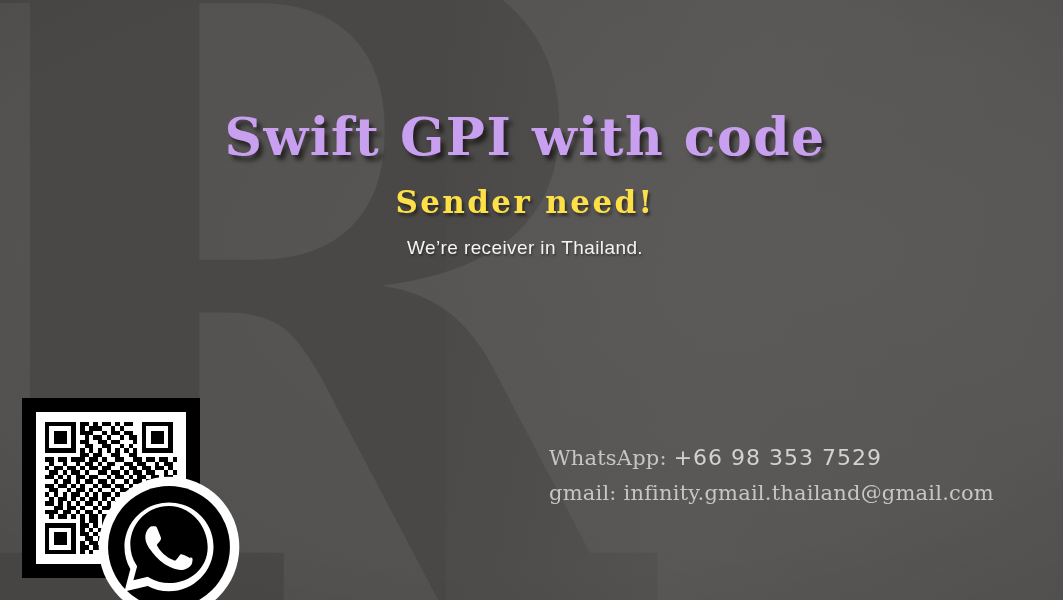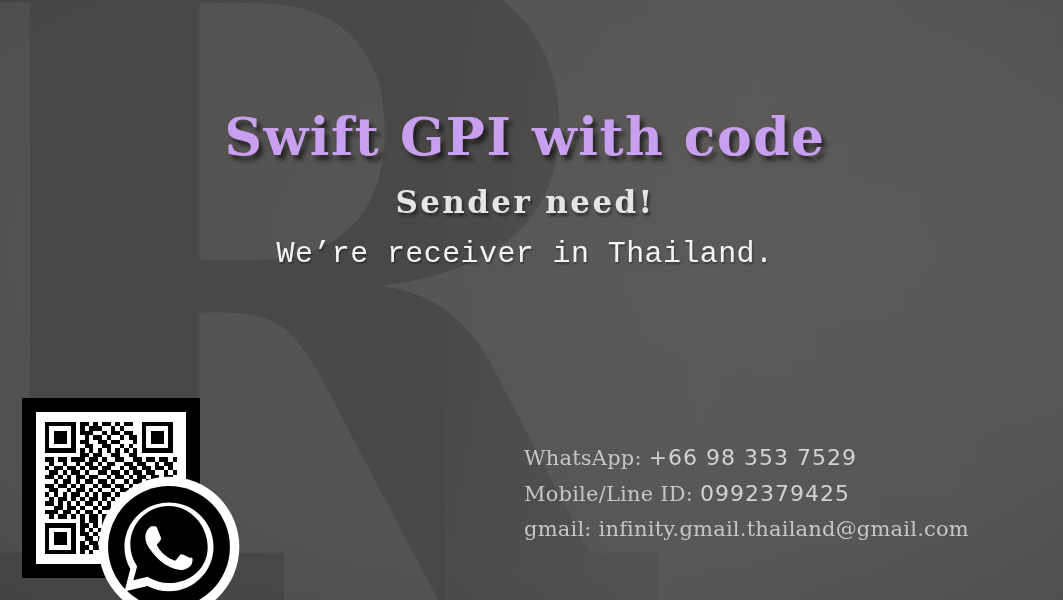--- a/index.html
+++ b/index.html
@@ -85,41 +85,41 @@
     white-space: nowrap;
   }
 
   .subtitle {
     margin: 20px 0 0 0;
     font-family: "DejaVu Serif", serif;
     font-weight: 700;
     font-size: 31px;
     line-height: 1.1;
     letter-spacing: 2.4px;
-    color: #e5e5e5;
+    color: #fde047;
     text-shadow: 2px 3px 3px rgba(0,0,0,0.45);
     white-space: nowrap;
   }
 
   .tagline {
     margin: 18px 0 0 0;
-    font-family: Liberation Mono, monospace;
+    font-family: Liberation Sans, sans-serif;
     font-weight: 300;
-    font-size: 30px;
+    font-size: 19px;
     line-height: 1.15;
     letter-spacing: 0.4px;
     color: #f4f4f4;
     text-shadow: 1px 2px 2px rgba(0,0,0,0.35);
     white-space: nowrap;
   }
 
   
   .contact-block {
     position: absolute;
-    left: 524px;
+    left: 549px;
     top: 440px;
     width: 500px;
   }
   .contact-line {
     font-family: "DejaVu Serif", serif;
     font-size: 21px;
     line-height: 35px;
     color: #c6c6c6;
     white-space: nowrap;
     letter-spacing: 0.2px;
@@ -176,24 +176,20 @@
   <div class="headline-block">
     <h1 class="title">Swift GPI with code</h1>
     <div class="subtitle">Sender need!</div>
     <div class="tagline">We’re receiver in Thailand.</div>
   </div>
 
   <div class="contact-block">
     <div class="contact-line">
       <span class="label">WhatsApp:</span>
       <span class="value-num">+66 98 353 7529</span>
-    </div>
-    <div class="contact-line">
-      <span class="label">Mobile/Line ID:</span>
-      <span class="value-num">0992379425</span>
     </div>
     <div class="contact-line">
       <span class="label">gmail:</span>
       <span class="label">infinity.gmail.thailand@gmail.com</span>
     </div>
   </div>
 
   <div class="qr-frame">
     <div class="qr-inner">
       <svg id="qr-svg" viewBox="0 0 30 30" shape-rendering="crispEdges">

